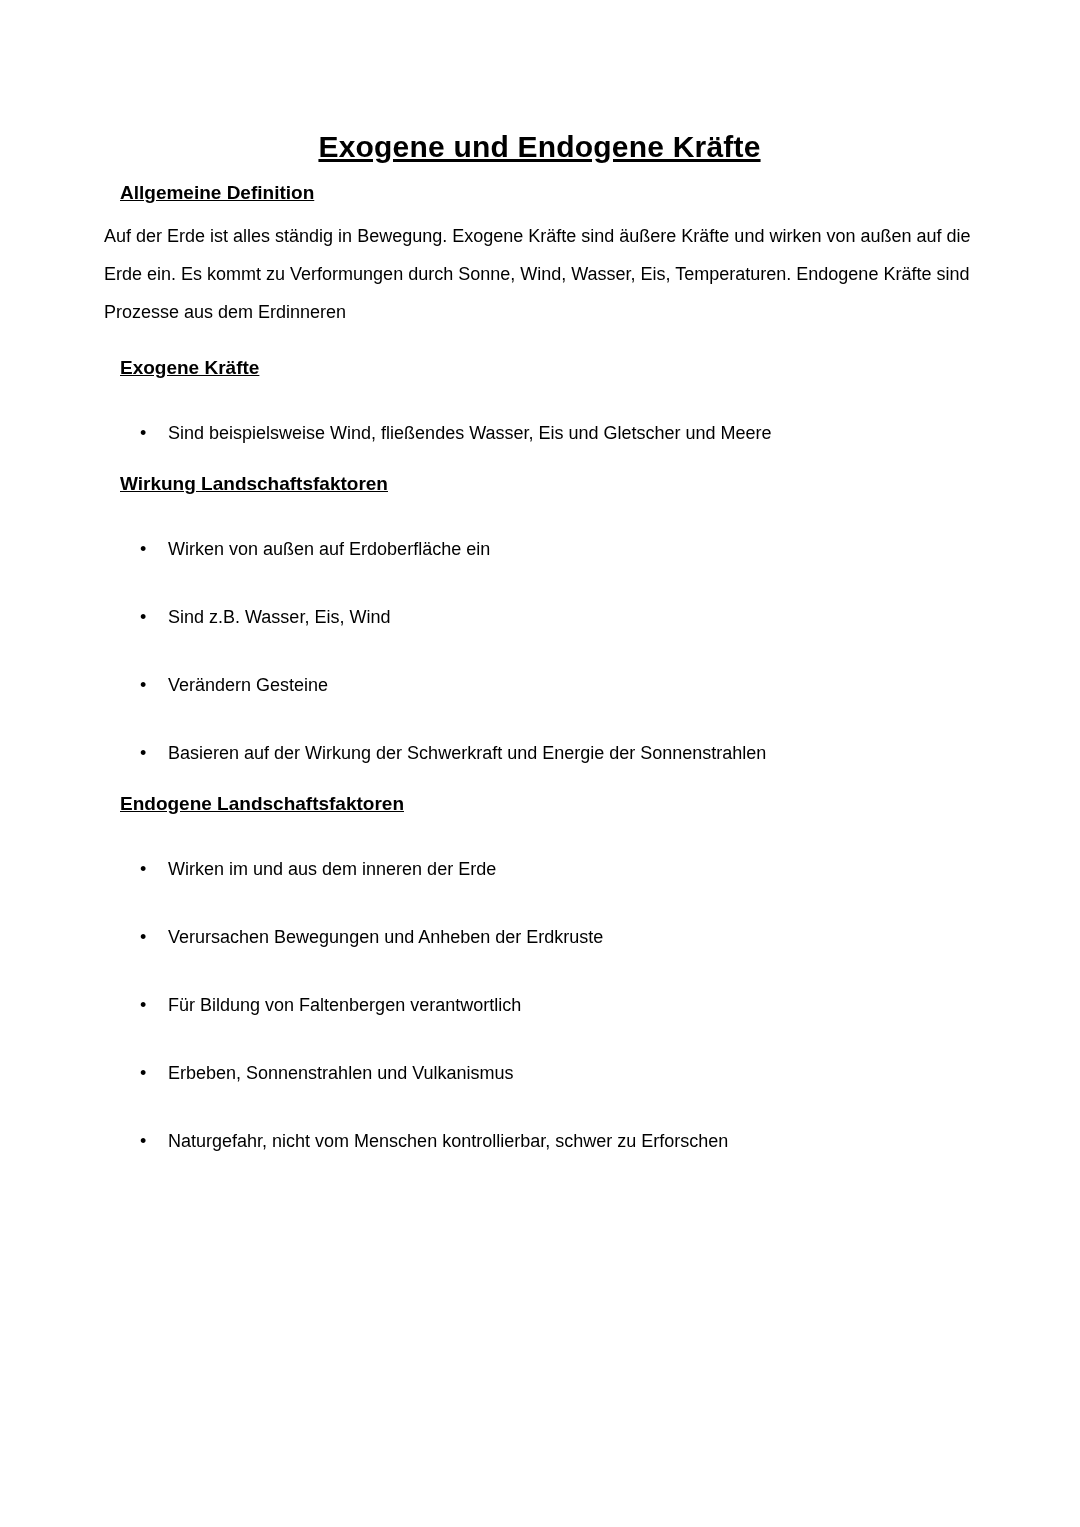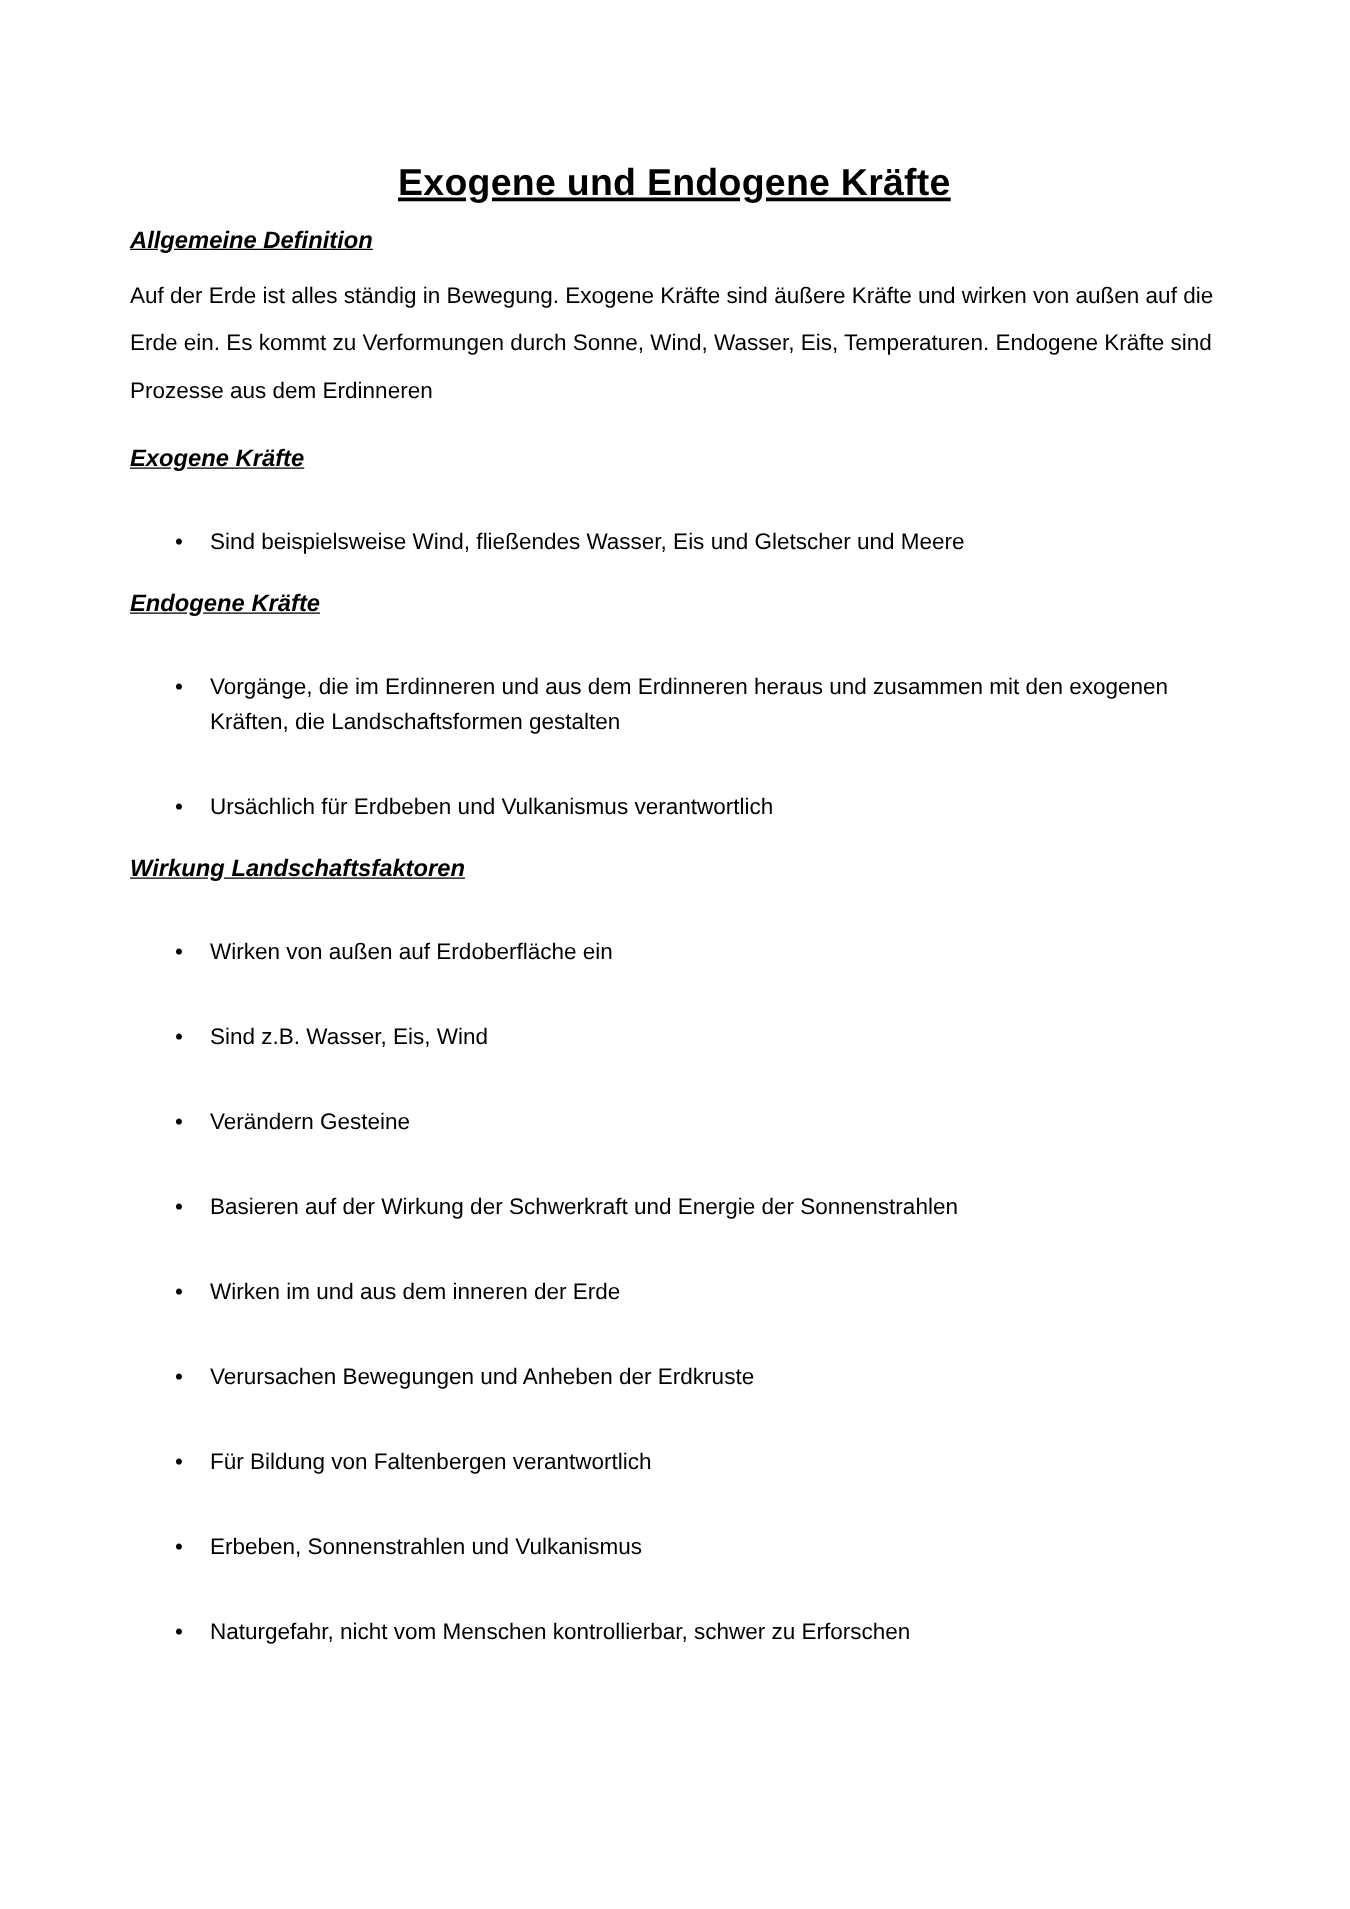--- a/index.html
+++ b/index.html
@@ -27,25 +27,24 @@
     text-align: center;
     font-size: 30px;
     font-weight: bold;
     text-decoration: underline;
     letter-spacing: 0.2px;
   }
   .doc-section {
     margin: 0;
   }
   .section-heading {
-    margin: 26px 0 13px 0;
+    margin: 26px 0 13px 16px;
     font-size: 19px;
     font-weight: bold;
     text-decoration: underline;
-    font-style: italic;
   }
   .doc-section:first-of-type .section-heading {
     margin-top: 10px;
   }
   .section-paragraph {
     margin: 0;
     font-size: 18px;
     line-height: 38px;
   }
   .bullet-list {
@@ -79,36 +78,30 @@
         <h2 class="section-heading">Allgemeine Definition</h2>
         <p class="section-paragraph">Auf der Erde ist alles ständig in Bewegung. Exogene Kräfte sind äußere Kräfte und wirken von außen auf die Erde ein. Es kommt zu Verformungen durch Sonne, Wind, Wasser, Eis, Temperaturen. Endogene Kräfte sind Prozesse aus dem Erdinneren</p>
       </section>
       <section class="doc-section">
         <h2 class="section-heading">Exogene Kräfte</h2>
         <ul class="bullet-list">
           <li class="bullet-item">Sind beispielsweise Wind, fließendes Wasser, Eis und Gletscher und Meere</li>
         </ul>
       </section>
       <section class="doc-section">
-        <h2 class="section-heading">Endogene Kräfte</h2>
-        <ul class="bullet-list">
-          <li class="bullet-item">Vorgänge, die im Erdinneren und aus dem Erdinneren heraus und zusammen mit den exogenen Kräften, die Landschaftsformen gestalten</li>
-          <li class="bullet-item">Ursächlich für Erdbeben und Vulkanismus verantwortlich</li>
-        </ul>
-      </section>
-      <section class="doc-section">
         <h2 class="section-heading">Wirkung Landschaftsfaktoren</h2>
         <ul class="bullet-list">
           <li class="bullet-item">Wirken von außen auf Erdoberfläche ein</li>
           <li class="bullet-item">Sind z.B. Wasser, Eis, Wind</li>
           <li class="bullet-item">Verändern Gesteine</li>
           <li class="bullet-item">Basieren auf der Wirkung der Schwerkraft und Energie der Sonnenstrahlen</li>
         </ul>
       </section>
       <section class="doc-section">
+        <h2 class="section-heading">Endogene Landschaftsfaktoren</h2>
         <ul class="bullet-list">
           <li class="bullet-item">Wirken im und aus dem inneren der Erde</li>
           <li class="bullet-item">Verursachen Bewegungen und Anheben der Erdkruste</li>
           <li class="bullet-item">Für Bildung von Faltenbergen verantwortlich</li>
           <li class="bullet-item">Erbeben, Sonnenstrahlen und Vulkanismus</li>
           <li class="bullet-item">Naturgefahr, nicht vom Menschen kontrollierbar, schwer zu Erforschen</li>
         </ul>
       </section>
     </div>
 </div>

